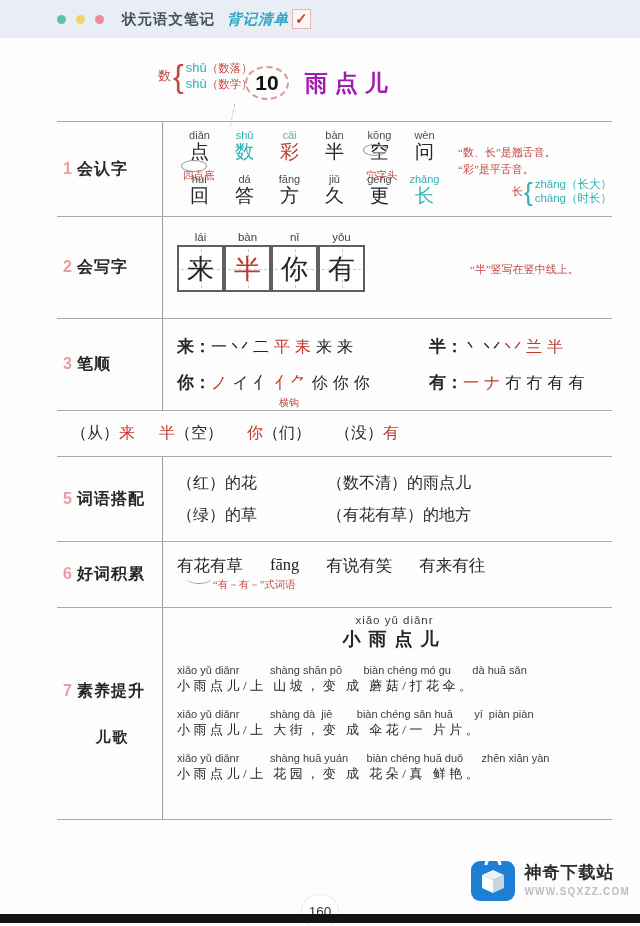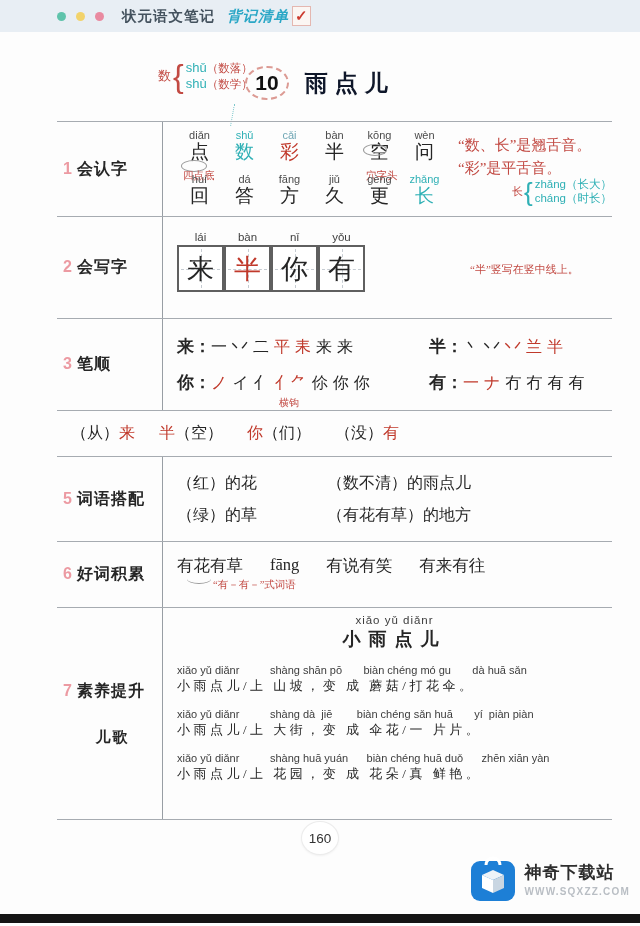--- a/index.html
+++ b/index.html
@@ -6,34 +6,34 @@
   html,body { background:#ffffff; }
   .page {
     position:relative; width:640px; height:926px; margin:0 auto;
     background:#fdfdfd; overflow:hidden;
     font-family:"Liberation Sans", sans-serif; color:#252525;
   }
   .serif { font-family:"Liberation Serif", serif; }
 
   
   .header {
-    position:absolute; top:0; left:0; right:0; height:32px;
+    position:absolute; top:0; left:0; right:0; height:38px;
     background:#e8eef4; display:flex; align-items:center; padding-left:57px;
   }
   .dot { width:9px; height:9px; border-radius:50%; margin-right:10px; }
   .dot.t { background:#5fc3ab; } .dot.y { background:#f2d36b; } .dot.p { background:#e98aa0; }
   .brand { font-size:14.5px; font-weight:bold; color:#44525e; margin-left:8px; letter-spacing:1px; }
   .badge { font-size:14.5px; font-weight:bold; font-style:italic; color:#2ba7c6; margin-left:12px; letter-spacing:1px; }
   .check { color:#cc3b2f; font-size:15px; font-weight:bold; margin-left:3px;
     border:1px solid #e4b7b0; padding:0 2px; background:#fbf6f3; }
 
   
   .title-row { position:absolute; top:66px; left:0; right:0; display:flex; justify-content:center; align-items:center; gap:16px; }
   .title-num { font-size:21px; font-weight:bold; color:#111; border:2px dashed #dc9b94; border-radius:50%; padding:3px 8px; }
-  .title-text { font-size:23px; font-weight:bold; color:#0f172a; letter-spacing:7px; }
+  .title-text { font-size:23px; font-weight:bold; color:#a21caf; letter-spacing:7px; }
   .title-note { position:absolute; top:60px; left:158px; display:flex; align-items:center; }
   .title-note .nchar { color:#c24a43; font-size:13px; margin-right:2px; }
   .brace { font-size:32px; font-weight:200; color:#c24a43; line-height:1; margin-right:2px; }
   .brace.tealb { color:#2fb0b5; }
   .tn-lines div { font-size:13px; color:#2fb0b5; line-height:1.25; }
   .tn-lines .zh { color:#c24a43; font-size:11.5px; font-family:"Liberation Serif", serif; }
   .note-connector { position:absolute; top:104px; left:232px; height:22px; border-left:1px dotted #7fc8cc; transform:rotate(10deg); }
 
   
   .table { position:absolute; left:57px; top:121px; width:555px;
@@ -50,21 +50,21 @@
   .zi-row { position:absolute; left:14px; display:flex; }
   .zi { width:45px; text-align:center; }
   .zi .py { font-size:11px; color:#4b4b4b; }
   .zi .ch { font-size:19px; font-family:"Liberation Serif", serif; color:#252525; line-height:1.15; }
   .teal { color:#2fb0b5 !important; }
   .tealpy { color:#6fa6b4 !important; }
   .red { color:#c0392b !important; }
   .hand { color:#c24a43; font-family:"Liberation Serif", serif; }
   .n-dian { position:absolute; left:20px; top:47px; font-size:10.5px; }
   .n-kong { position:absolute; left:203px; top:47px; font-size:10.5px; }
-  .side1 { position:absolute; right:2px; top:12px; width:152px; font-size:15px; line-height:1.55;margin-left:8px; }
+  .side1 { position:absolute; right:2px; top:22px; width:152px; font-size:11px; line-height:1.55;margin-left:8px; }
   .side2 { position:absolute; right:0px; top:56px; display:flex; align-items:center; }
   .side2 .schar { font-size:11px; margin-right:1px; }
   .side2 .brace { font-size:26px; }
   .side2 .it { font-size:11.5px; color:#2fb0b5; line-height:1.2; }
   .oval { position:absolute; border:1px solid #9a9a9a; border-radius:50%; }
   .oval.dian { width:26px; height:12px; left:18px; top:38px; }
   .oval.kong { width:24px; height:12px; left:200px; top:22px; }
 
   
   .write-wrap { display:flex; align-items:flex-start; padding-top:14px; }
@@ -104,21 +104,21 @@
   
   .poem { padding-top:6px; }
   .p-title { text-align:center; }
   .p-title .py { font-size:11.5px; color:#3c3c3c; letter-spacing:1px; }
   .p-title .zh { font-size:18px; font-weight:bold; font-family:"Liberation Serif", serif; letter-spacing:8px; margin-top:1px; }
   .p-line { margin-top:13px; }
   .p-line .py { font-size:11px; color:#3c3c3c; white-space:pre; }
   .p-line .zh { font-size:13px; font-family:"Liberation Serif", serif; letter-spacing:3.5px; margin-top:1px; }
 
   
-  .page-num { position:absolute; left:50%; top:822px; transform:translateX(-50%);
+  .page-num { position:absolute; left:50%; top:895px; transform:translateX(-50%);
     width:36px; height:32px; border-radius:50%; box-shadow:0 0 0 1px #ececec, 0 1px 3px #e5e5e5;
     display:flex; align-items:center; justify-content:center; font-size:13.5px; color:#333; background:#fff; }
   .watermark { position:absolute; right:10px; top:855px; display:flex; align-items:center; gap:7px; }
   .wm-icon { width:48px; height:48px; }
   .wm-txt .nm { font-size:17px; font-weight:bold; color:#2e2e2e; letter-spacing:1px; font-family:"Liberation Sans", sans-serif; }
   .wm-txt .url { font-size:10px; font-weight:bold; color:#b9bec4; letter-spacing:1.2px; margin-top:2px; }
   .bottom-bar { position:absolute; left:0; right:0; bottom:3px; height:9px; background:#141414; }
 </style>
 </head>
 <body>

